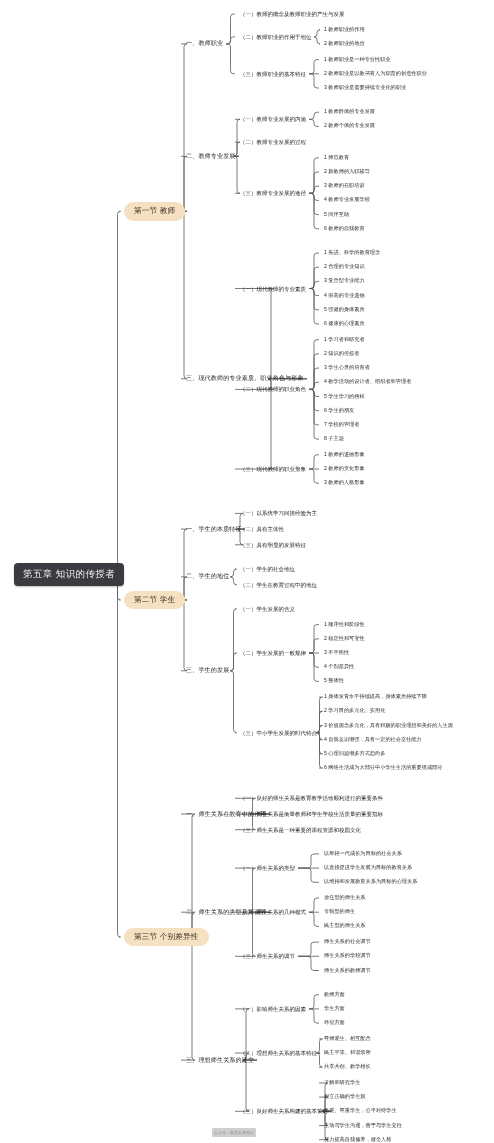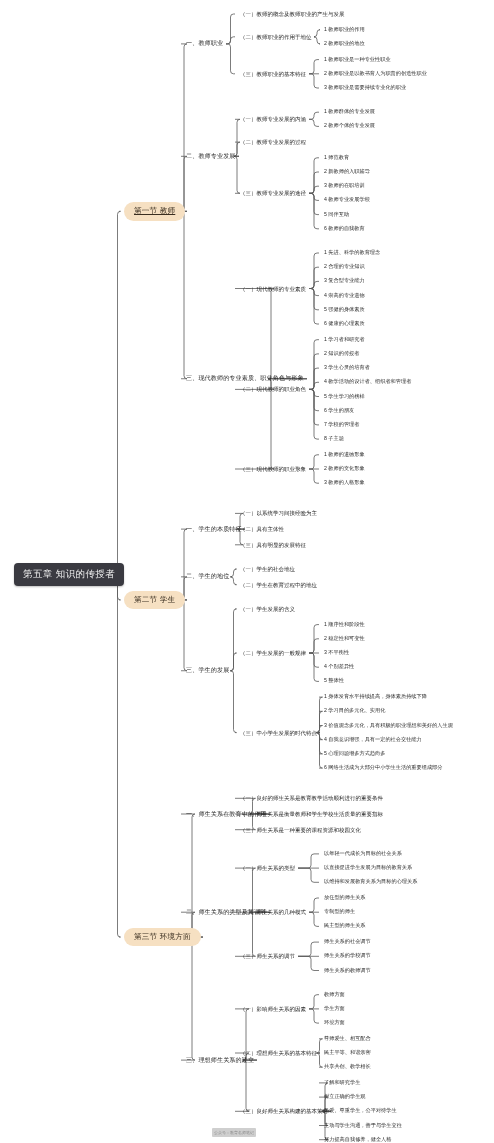--- a/index.html
+++ b/index.html
@@ -223,21 +223,21 @@
       <div class="node lvl4" style="left: 324px; top: 393.5px;">5 学生学习的榜样</div>
       <div class="node lvl4" style="left: 324px; top: 407.7px;">6 学生的朋友</div>
       <div class="node lvl4" style="left: 324px; top: 421.9px;">7 学校的管理者</div>
       <div class="node lvl4" style="left: 324px; top: 436.1px;">8 子主题</div>
       <div class="node lvl3" style="left: 240px; top: 386.4px;">（二）现代教师的职业角色</div>
       <div class="node lvl4" style="left: 324px; top: 451.8px;">1 教师的道德形象</div>
       <div class="node lvl4" style="left: 324px; top: 466px;">2 教师的文化形象</div>
       <div class="node lvl4" style="left: 324px; top: 480.2px;">3 教师的人格形象</div>
       <div class="node lvl3" style="left: 240px; top: 466px;">（三）现代教师的职业形象</div>
       <div class="node lvl2" style="left: 186px; top: 375.25px;">三、现代教师的专业素质、职业角色与形象</div>
-      <div class="node pill" style="left: 124px; top: 202.325px; text-decoration: underline;">第一节 教师</div>
+      <div class="node pill" style="left: 124px; top: 202.325px;">第一节 教师</div>
       <div class="node lvl3" style="left: 240px; top: 510.4px;">（一）以系统学习间接经验为主</div>
       <div class="node lvl3" style="left: 240px; top: 526.1px;">（二）具有主体性</div>
       <div class="node lvl3" style="left: 240px; top: 541.8px;">（三）具有明显的发展特征</div>
       <div class="node lvl2" style="left: 186px; top: 525.6px;">一、学生的本质特征</div>
       <div class="node lvl3" style="left: 240px; top: 566px;">（一）学生的社会地位</div>
       <div class="node lvl3" style="left: 240px; top: 581.7px;">（二）学生在教育过程中的地位</div>
       <div class="node lvl2" style="left: 186px; top: 573.35px;">二、学生的地位</div>
       <div class="node lvl3" style="left: 240px; top: 605.9px;">（一）学生发展的含义</div>
       <div class="node lvl4" style="left: 324px; top: 621.6px;">1 顺序性和阶段性</div>
       <div class="node lvl4" style="left: 324px; top: 635.8px;">2 稳定性和可变性</div>
@@ -279,17 +279,17 @@
       <div class="node lvl4" style="left: 324px; top: 1050px;">民主平等、和谐亲密</div>
       <div class="node lvl4" style="left: 324px; top: 1064.2px;">共享共创、教学相长</div>
       <div class="node lvl3" style="left: 240px; top: 1050px;">（二）理想师生关系的基本特征</div>
       <div class="node lvl4" style="left: 324px; top: 1079.9px;">了解和研究学生</div>
       <div class="node lvl4" style="left: 324px; top: 1094.1px;">树立正确的学生观</div>
       <div class="node lvl4" style="left: 324px; top: 1108.3px;">热爱、尊重学生，公平对待学生</div>
       <div class="node lvl4" style="left: 324px; top: 1122.5px;">主动与学生沟通，善于与学生交往</div>
       <div class="node lvl4" style="left: 324px; top: 1136.7px;">努力提高自我修养，健全人格</div>
       <div class="node lvl3" style="left: 240px; top: 1108.3px;">（三）良好师生关系构建的基本策略</div>
       <div class="node lvl2" style="left: 186px; top: 1056.6px;">三、理想师生关系的建立</div>
-      <div class="node pill" style="left: 124px; top: 928.05px;">第三节 环境方面</div>
+      <div class="node pill" style="left: 124px; top: 928.05px;">第三节 个别差异性</div>
       <div class="node root" style="left: 14px; top: 563.188px;">第五章 知识的传授者</div>
     </div>
   <div class="watermark">公众号：教育名师笔记</div>
 </div>
 
 </body></html>

